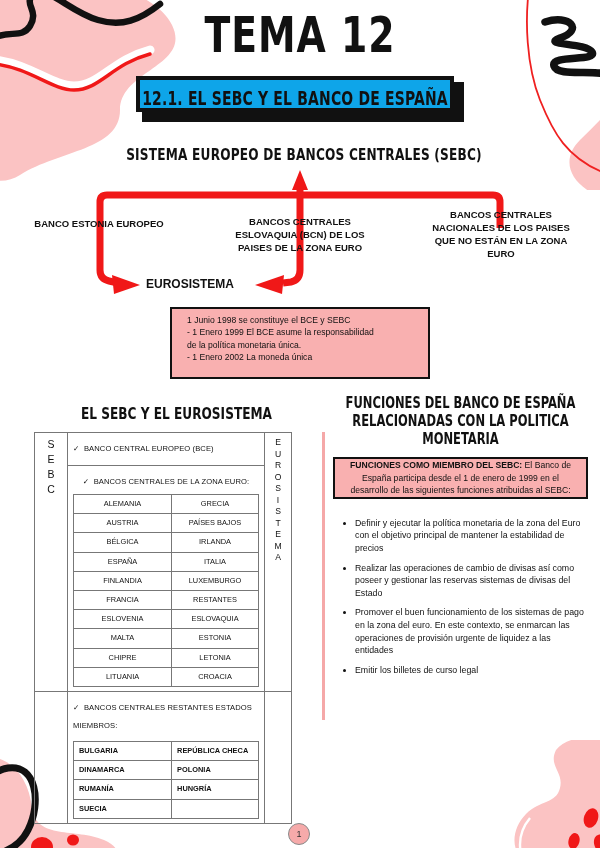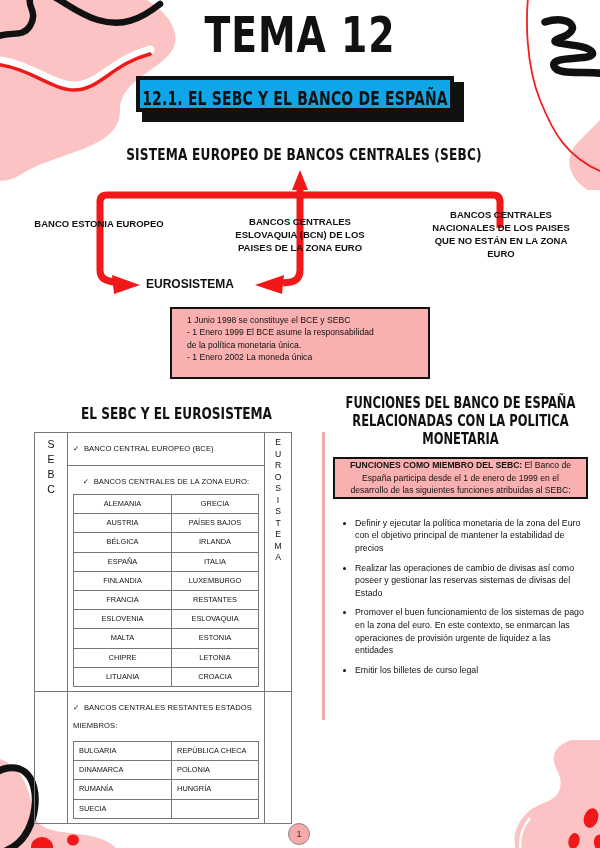--- a/index.html
+++ b/index.html
@@ -332,21 +332,21 @@
               </table>
         </td>
       </tr>
       <tr>
         <td></td>
         <td style="height:100px;">
           <span class="cell-head">
             <span class="chk">✓</span>
             &nbsp;<span>BANCOS CENTRALES RESTANTES ESTADOS MIEMBROS:</span>
           </span>
-          <table class="ctry" style="margin-top:9px;">
+          <table class="ctry" style="margin-top:9px;font-weight:bold;">
             <tbody>
                   <tr>
                     <td class="c1">BULGARIA</td>
                     <td>REPÚBLICA CHECA</td>
                   </tr>
             <tr>
                     <td class="c1">DINAMARCA</td>
                     <td>POLONIA</td>
                   </tr>
             <tr>

